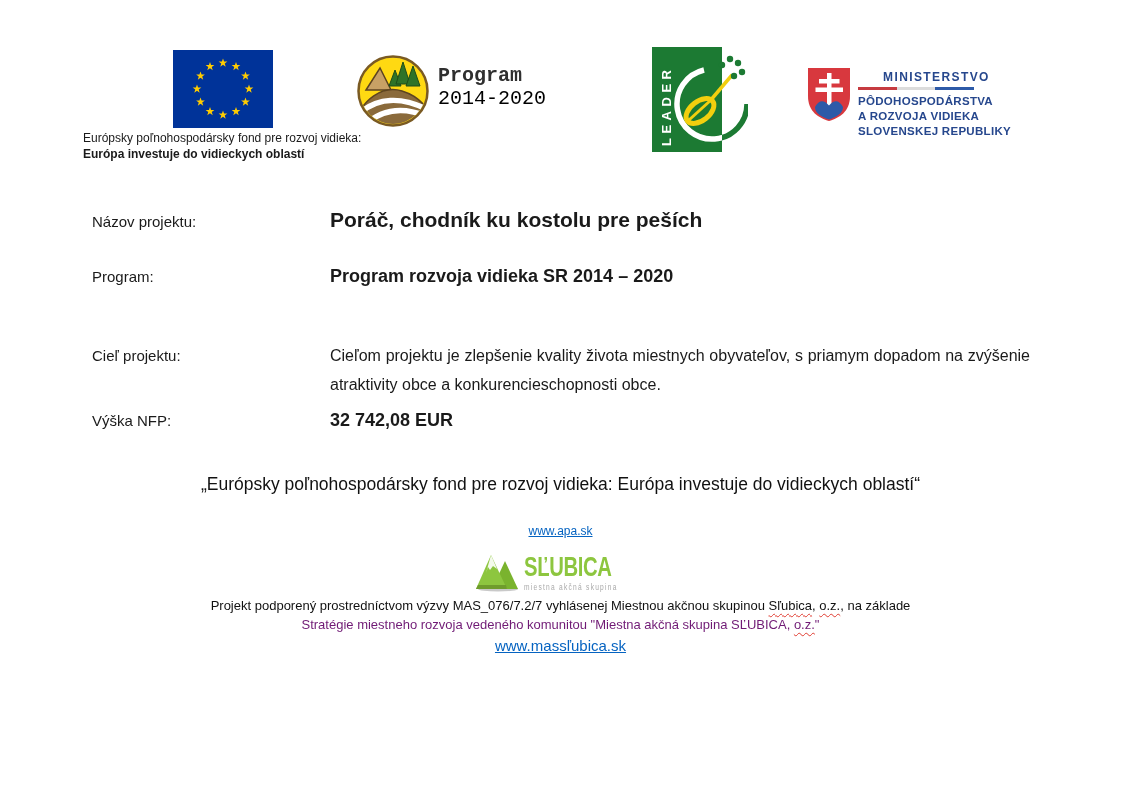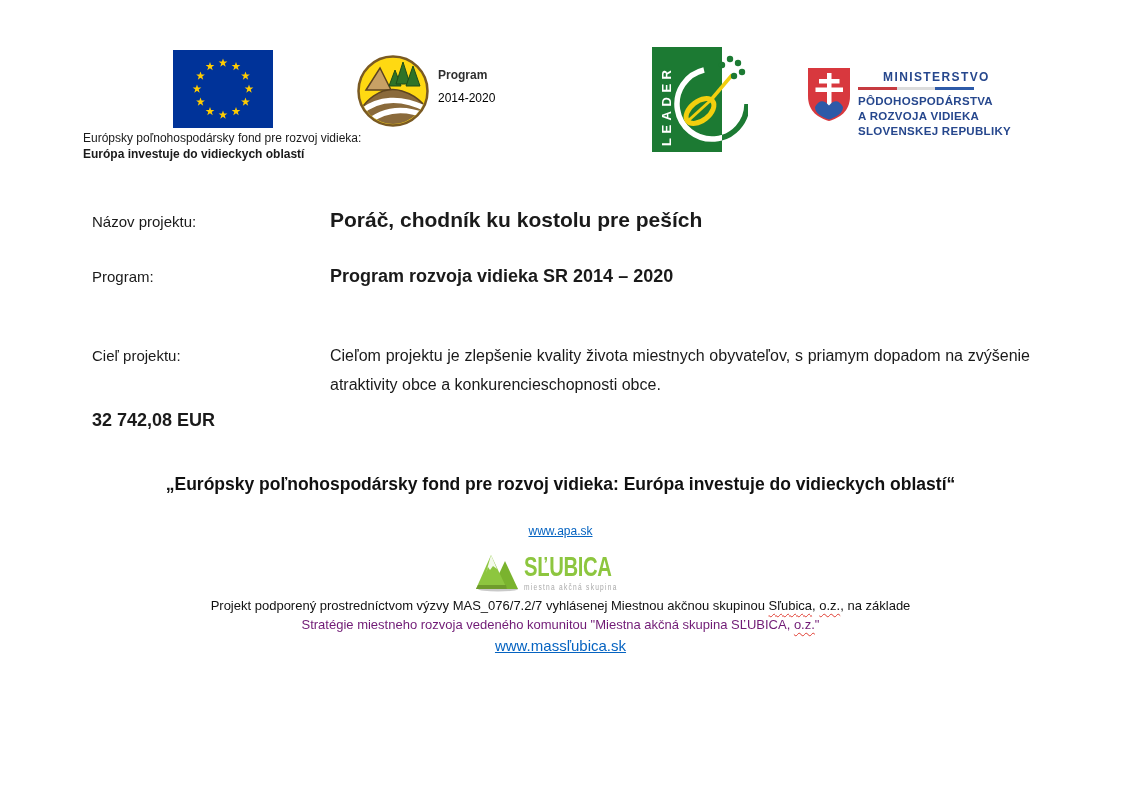--- a/index.html
+++ b/index.html
@@ -8,22 +8,22 @@
     font-family:"Liberation Sans", sans-serif; color:#1a1a1a; overflow:hidden;
   }
 
   
   .eu-flag { position:absolute; left:173px; top:50px; width:100px; height:78px; }
   .eu-caption { position:absolute; left:83px; top:130px; width:280px; text-align:left;
                 font-size:12px; line-height:16px; white-space:nowrap; }
   .eu-caption .l2 { font-weight:bold; }
 
   .prv-icon { position:absolute; left:356px; top:54px; width:74px; height:74px; }
-  .prv-text { position:absolute; left:438px; top:64px; font-size:12px; font-weight:bold;
-              color:#2f2f2f; line-height:23px; }
+  .prv-text { position:absolute; left:438px; top:64px; font-size:20px; font-weight:bold;
+              color:#2f2f2f; line-height:23px;font-family:Liberation Mono, monospace; }
   .prv-text .years { color:#000000; font-weight:normal; }
 
   .leader-logo { position:absolute; left:652px; top:47px; width:96px; height:105px; }
 
   .min-shield { position:absolute; left:806px; top:66px; width:46px; height:56px; }
   .min-text { position:absolute; left:858px; top:70px; color:#26478d; }
   .min-text .m1 { font-size:12px; font-weight:bold; letter-spacing:1.4px;padding-left:25px; }
   .tricolor { display:flex; width:116px; height:2.5px; margin:3px 0 4px 0; }
   .tricolor span { flex:1; }
   .tricolor .t-red { background:#c63b40; }
@@ -32,21 +32,21 @@
   .min-text .m2 { font-size:11.5px; font-weight:bold; line-height:15px; letter-spacing:0.3px; }
 
   
   .row { position:absolute; left:92px; width:960px; display:flex; align-items:baseline; }
   .row .label { width:238px; flex:none; font-size:15px; color:#1a1a1a; }
   .value-title { font-size:21px; font-weight:bold; }
   .value-lg { font-size:18px; font-weight:bold; }
   .value-md { font-size:16px; line-height:29px; text-align:justify; width:700px; }
 
   .quote { position:absolute; left:60px; top:474px; width:1001px; text-align:center;
-           font-size:17.5px; font-weight:bold; color:#111; }
+           font-size:17.5px; font-weight:normal; color:#111; }
   .center-line { position:absolute; left:0; width:1121px; text-align:center; }
   .apa { top:506px; font-size:12px;margin-top:18px; }
   a.doc-link { color:#0563c1; text-decoration:underline; cursor:pointer; }
 
   
   .slubica { position:absolute; left:0; top:551px; width:1121px; display:flex;
              justify-content:center; align-items:center; gap:6px; }
   .slubica-text { transform:scale(0.78,1.05); transform-origin:left center; margin-left:-2px; }
   .slubica-name { font-size:26px; font-weight:bold; letter-spacing:-0.5px; color:#8dc63f; line-height:26px; }
   .slubica-sub { font-size:8.5px; color:#a9a9a9; letter-spacing:1.6px; text-align:center; margin-top:1px; }
@@ -156,20 +156,21 @@
   </div>
   <div class="row" style="top:266px">
     <div class="label">Program:</div>
     <div class="value-lg">Program rozvoja vidieka SR 2014 – 2020</div>
   </div>
   <div class="row" style="top:341px">
     <div class="label">Cieľ projektu:</div>
     <div class="value-md">Cieľom projektu je zlepšenie kvality života miestnych obyvateľov, s priamym dopadom na zvýšenie atraktivity obce a konkurencieschopnosti obce.</div>
   </div>
   <div class="row" style="top:410px">
+    <div class="label">Výška NFP:</div>
     <div class="value-lg">32 742,08 EUR</div>
   </div>
 
   <div class="quote">„Európsky poľnohospodársky fond pre rozvoj vidieka: Európa investuje do vidieckych oblastí“</div>
   <div class="center-line apa">
     <a class="doc-link">www.apa.sk</a>
   </div>
 
   <div class="slubica">
     <svg width="44" height="42" viewBox="0 0 44 42">

